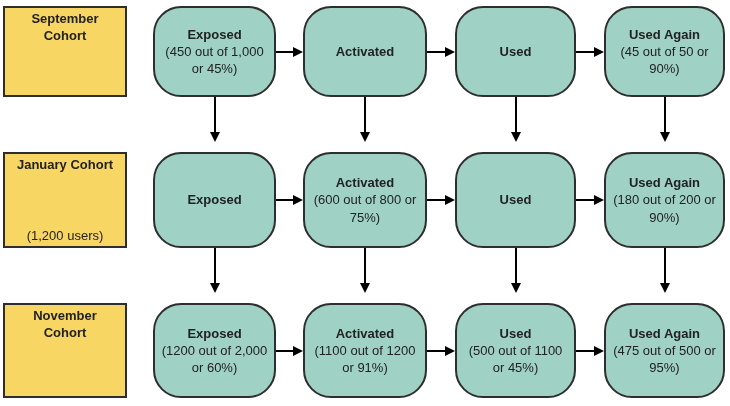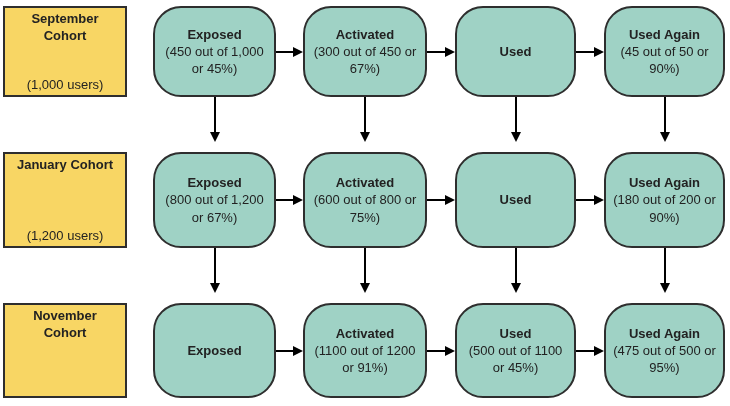--- a/index.html
+++ b/index.html
@@ -73,35 +73,32 @@
   }
 </style>
 </head>
 <body>
 
 <div class="grid">
 
   <div class="box cohort" style="grid-row:1;grid-column:1">
     <div class="box-title">September
 Cohort</div>
-    <div class="box-detail">(1,000 users)</div>
   </div>
   <div class="box stage" style="grid-row:1;grid-column:3">
     <div class="box-title">Exposed</div>
     <div class="box-detail">(450 out of 1,000
 or 45%)</div>
   </div>
   <div class="harrow" style="grid-row:1;grid-column:4">
       <div class="hline"></div>
       <div class="hhead"></div>
     </div>
   <div class="box stage" style="grid-row:1;grid-column:5">
     <div class="box-title">Activated</div>
-    <div class="box-detail">(300 out of 450 or
-67%)</div>
   </div>
   <div class="harrow" style="grid-row:1;grid-column:6">
       <div class="hline"></div>
       <div class="hhead"></div>
     </div>
   <div class="box stage" style="grid-row:1;grid-column:7">
     <div class="box-title">Used</div>
   </div>
   <div class="harrow" style="grid-row:1;grid-column:8">
       <div class="hline"></div>
@@ -137,22 +134,20 @@
         <div class="vhead"></div>
       </div>
     </div>
 
   <div class="box cohort" style="grid-row:3;grid-column:1">
     <div class="box-title">January Cohort</div>
     <div class="box-detail">(1,200 users)</div>
   </div>
   <div class="box stage" style="grid-row:3;grid-column:3">
     <div class="box-title">Exposed</div>
-    <div class="box-detail">(800 out of 1,200
-or 67%)</div>
   </div>
   <div class="harrow" style="grid-row:3;grid-column:4">
       <div class="hline"></div>
       <div class="hhead"></div>
     </div>
   <div class="box stage" style="grid-row:3;grid-column:5">
     <div class="box-title">Activated</div>
     <div class="box-detail">(600 out of 800 or
 75%)</div>
   </div>
@@ -197,20 +192,22 @@
         <div class="vhead"></div>
       </div>
     </div>
 
   <div class="box cohort" style="grid-row:5;grid-column:1">
     <div class="box-title">November
 Cohort</div>
   </div>
   <div class="box stage" style="grid-row:5;grid-column:3">
     <div class="box-title">Exposed</div>
+    <div class="box-detail">(1200 out of 2,000
+or 60%)</div>
   </div>
   <div class="harrow" style="grid-row:5;grid-column:4">
       <div class="hline"></div>
       <div class="hhead"></div>
     </div>
   <div class="box stage" style="grid-row:5;grid-column:5">
     <div class="box-title">Activated</div>
     <div class="box-detail">(1100 out of 1200
 or 91%)</div>
   </div>

